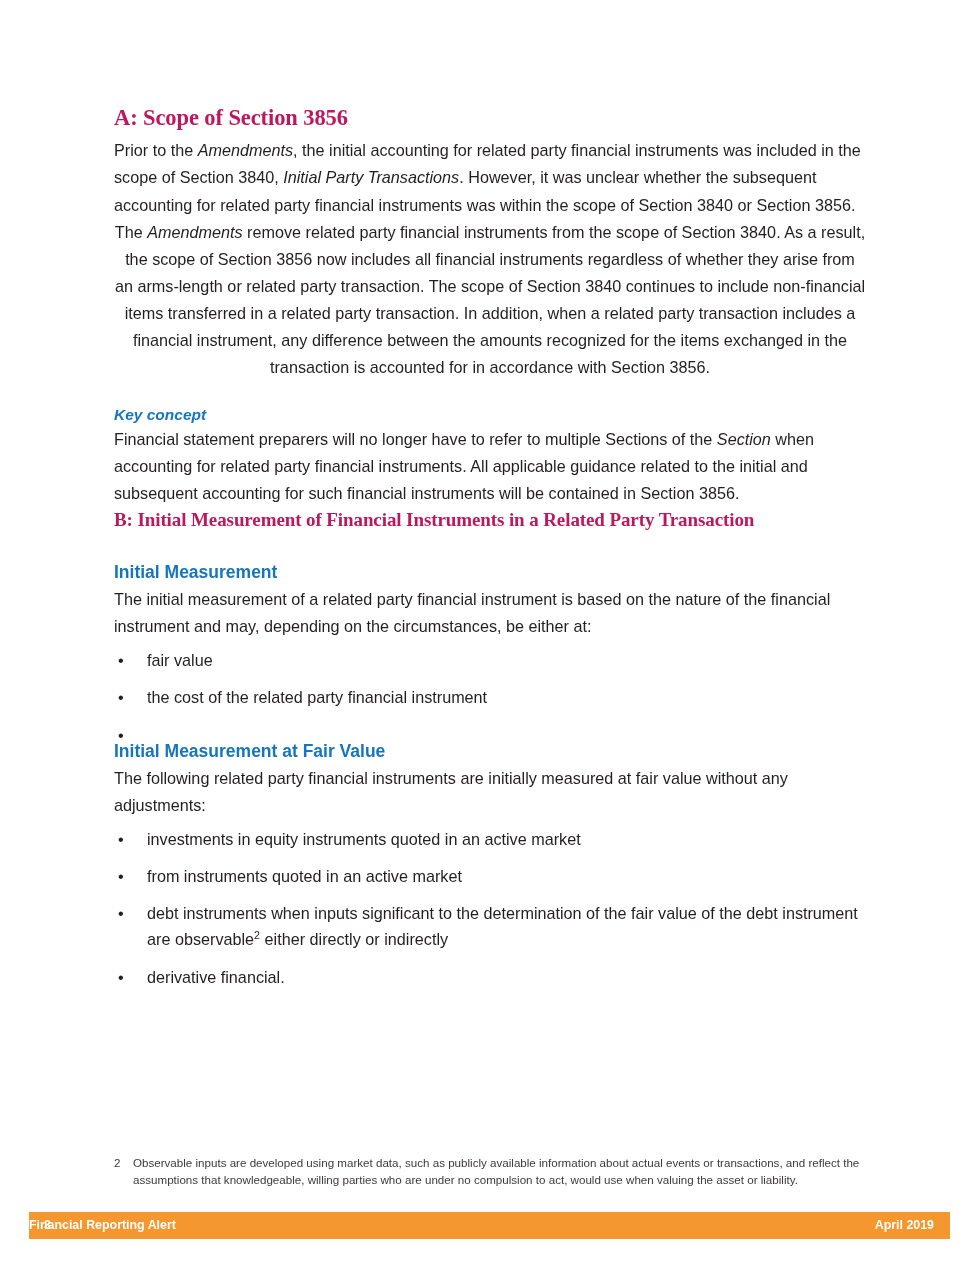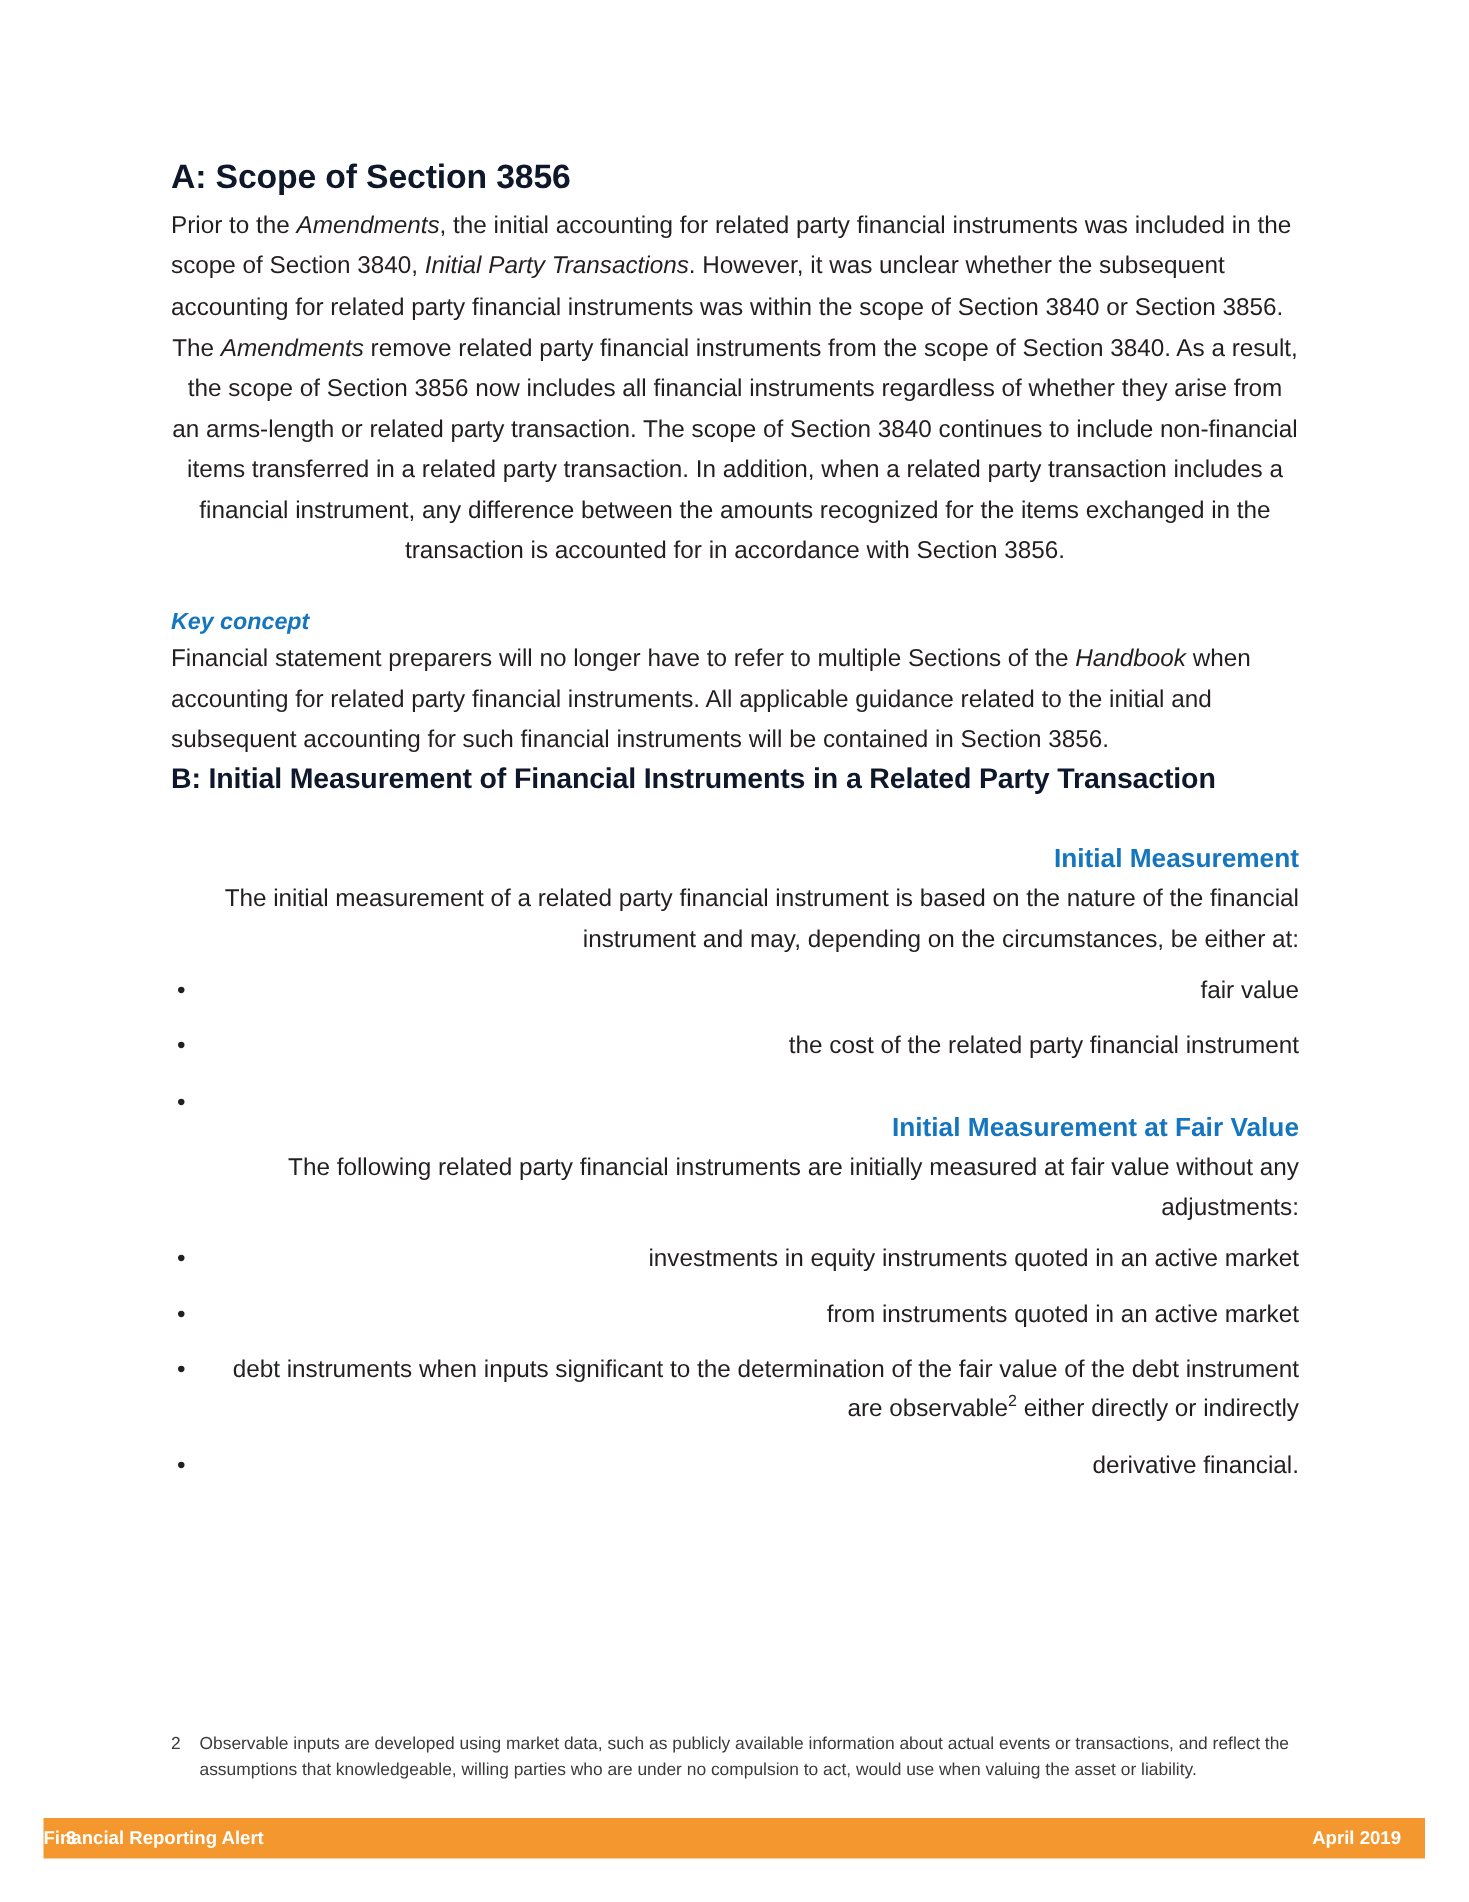--- a/index.html
+++ b/index.html
@@ -26,26 +26,27 @@
   }
 
   .content {
     position: absolute;
     left: 114px;
     top: 104px;
     width: 752px;
   }
 
   h1.section-title {
-    color: #0f172a;
+    color: #be185d;
     font-size: 22.5px;
     font-weight: bold;
     line-height: 1.22;
     margin: 0 0 6px 0;
     letter-spacing: -0.1px;
+    font-family: Liberation Serif, serif;
   }
 
   h1.section-title.b-head {
     font-size: 19px;
     line-height: 1.32;
     margin: 0 0 4px 0;
   }
 
   h2.sub-head {
     color: #1576bf;
@@ -66,21 +67,21 @@
 
   p.body-text {
     font-size: 16.2px;
     line-height: 1.67;
     margin: 0;
     color: #231f20;
   }
 
   .gap-para { margin-top: 19px; text-align: center; }
   .gap-block-lg { margin-top: 42px; }
-  .gap-block-md { margin-top: 30px; text-align: right; }
+  .gap-block-md { margin-top: 30px; }
   .gap-block-sm { margin-top: 24px; }
 
   em { font-style: italic; }
 
   ul.bullets {
     list-style: none;
     margin: 7px 0 0 0;
     padding: 0;
   }
   ul.bullets li {
@@ -176,21 +177,21 @@
   <div class="content">
 
     <h1 class="section-title">A: Scope of Section 3856</h1>
 
     <p class="body-text"><span>Prior to the </span><em>Amendments</em><span>, the initial accounting for related party financial instruments was included in the scope of Section 3840, </span><em>Initial Party Transactions</em><span>. However, it was unclear whether the subsequent accounting for related party financial instruments was within the scope of Section 3840 or Section 3856.</span></p>
 
     <p class="body-text gap-para"><span>The </span><em>Amendments</em><span> remove related party financial instruments from the scope of Section 3840. As a result, the scope of Section 3856 now includes all financial instruments regardless of whether they arise from an arms-length or related party transaction. The scope of Section 3840 continues to include non-financial items transferred in a related party transaction. In addition, when a related party transaction includes a financial instrument, any difference between the amounts recognized for the items exchanged in the transaction is accounted for in accordance with Section 3856.</span></p>
 
     <div class="gap-block-sm">
       <h3 class="key-concept">Key concept</h3>
-      <p class="body-text"><span>Financial statement preparers will no longer have to refer to multiple Sections of the </span><em>Handbook</em><span> when accounting for related party financial instruments. All applicable guidance related to the initial and subsequent accounting for such financial instruments will be contained in Section 3856.</span></p>
+      <p class="body-text"><span>Financial statement preparers will no longer have to refer to multiple Sections of the </span><em>Section</em><span> when accounting for related party financial instruments. All applicable guidance related to the initial and subsequent accounting for such financial instruments will be contained in Section 3856.</span></p>
     </div>
 
     <h1 class="section-title b-head gap-block-lg">B: Initial Measurement of Financial Instruments in a Related Party Transaction</h1>
 
     <div class="gap-block-md">
       <h2 class="sub-head">Initial Measurement</h2>
       <p class="body-text">The initial measurement of a related party financial instrument is based on the nature of the financial instrument and may, depending on the circumstances, be either at:</p>
       <ul class="bullets">
         <li><span class="bullet-dot">•</span><span>fair value</span></li>
         <li><span class="bullet-dot">•</span><span>the cost of the related party financial instrument</span></li>

